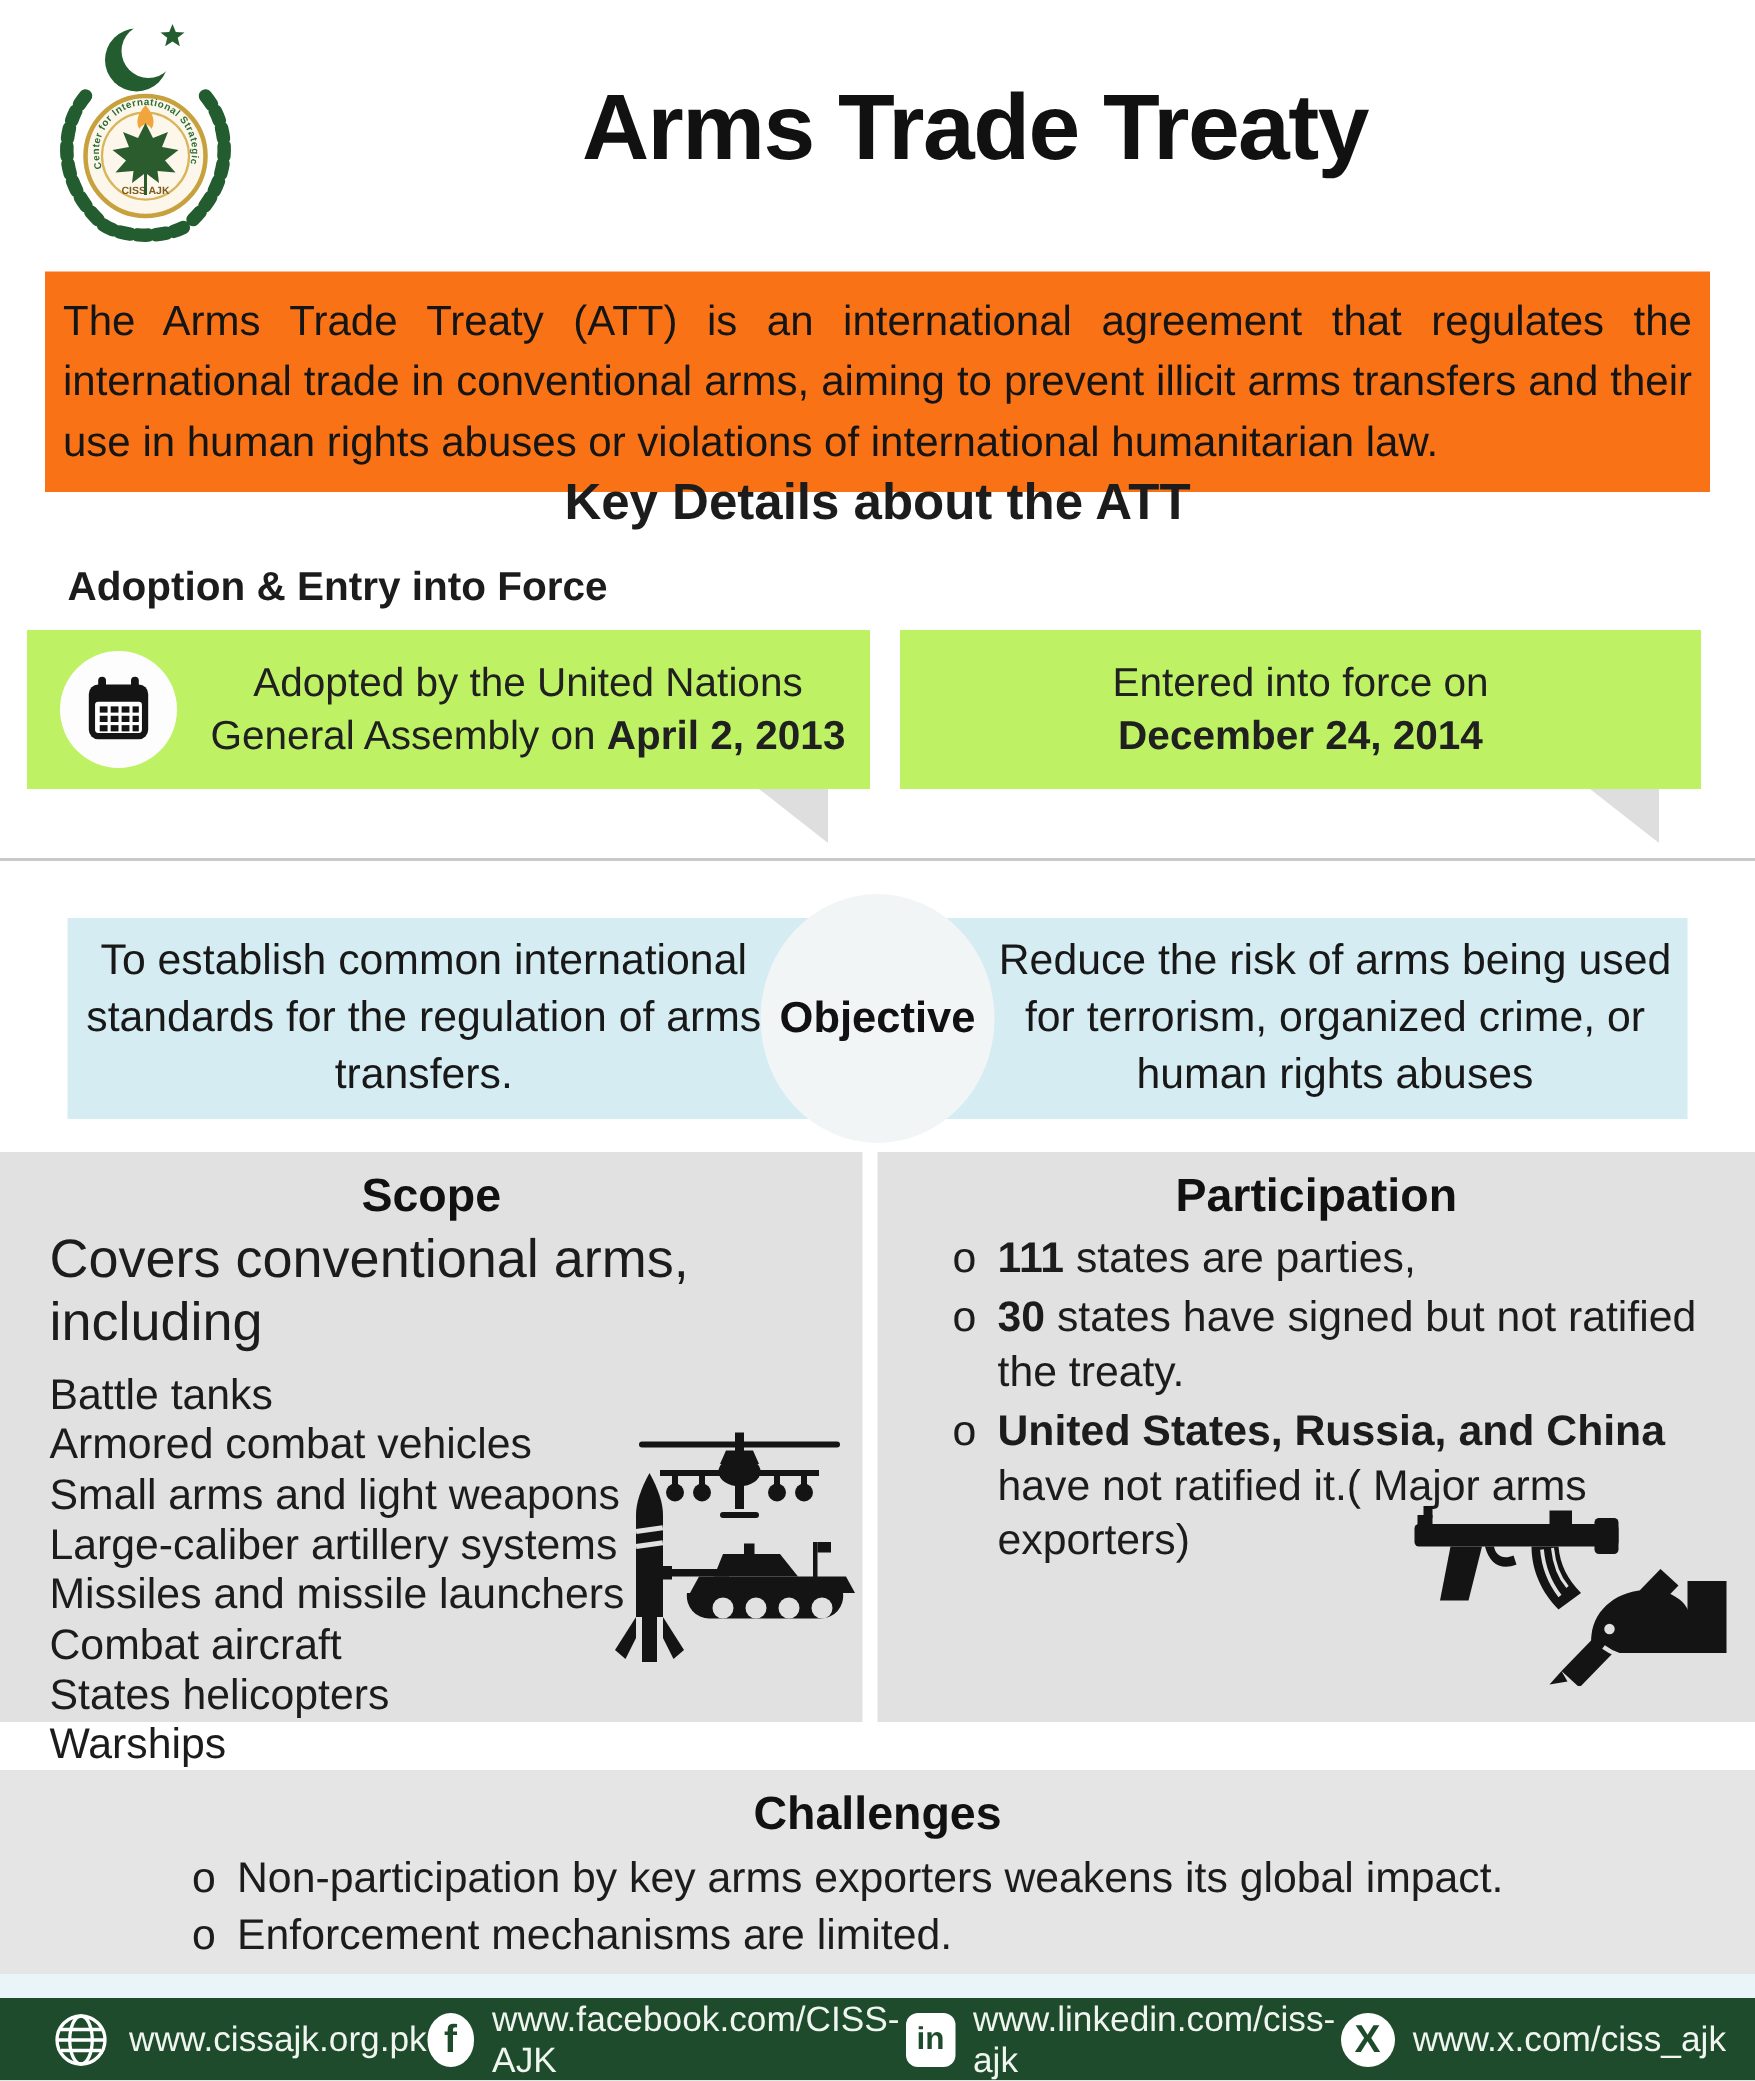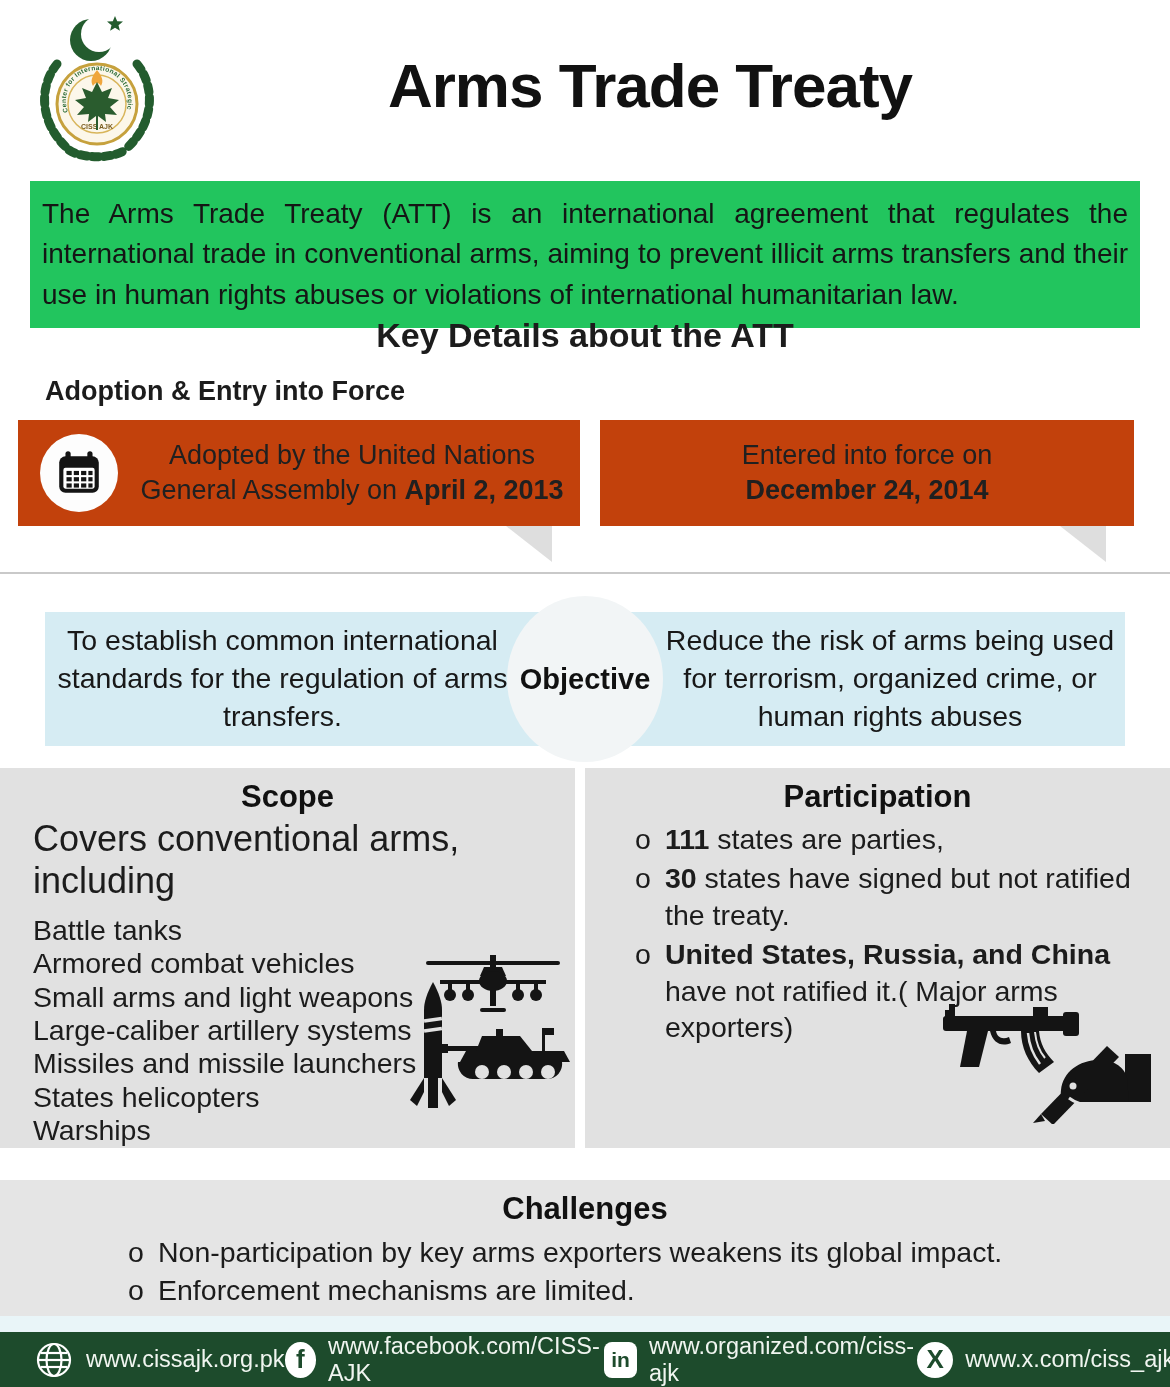--- a/index.html
+++ b/index.html
@@ -11,28 +11,28 @@
   }
   
   .logo { position:absolute; left:26px; top:10px; width:142px; height:156px; }
   .main-title {
     position:absolute; top:50px; left:170px; right:40px; text-align:center;
     font-size:62px; font-weight:800; letter-spacing:-1px; color:#111;
   }
   
   .intro-box {
     position:absolute; top:181px; left:30px; width:1110px;
-    background:#22c55e; padding:13px 12px; 
+    background:#f97316; padding:13px 12px; 
     font-size:28px; line-height:1.44; text-align:justify; color:#151515;
   }
   
   .key-heading { position:absolute; top:316px; left:0; width:100%; text-align:center; font-size:34px; font-weight:800; }
   .sub-heading { position:absolute; top:376px; left:45px; font-size:27px; font-weight:800; }
   
-  .bubble { position:absolute; top:420px; height:106px; background:#c2410c; display:flex; align-items:center; }
+  .bubble { position:absolute; top:420px; height:106px; background:#bef264; display:flex; align-items:center; }
   .bubble::after {
     content:""; position:absolute; top:100%; right:28px; width:0; height:0;
     border-top:36px solid #dedede; border-left:46px solid transparent;
   }
   .bubble-left  { left:18px;  width:562px; padding:0 10px 0 22px; gap:16px; }
   .bubble-right { left:600px; width:534px; justify-content:center; }
   .cal-circle { flex:0 0 78px; width:78px; height:78px; border-radius:50%; background:#fdfdfd; display:flex; align-items:center; justify-content:center; }
   .bubble-text { flex:1; text-align:center; font-size:27px; line-height:1.3; color:#202020; }
   .bubble-text b { font-weight:800; }
   .bubble-right .bubble-text span { display:block; }
@@ -161,20 +161,21 @@
 
   <div class="gray-box scope-box">
     <div class="box-title">Scope</div>
     <div class="scope-intro">Covers conventional arms, including</div>
     <ul class="scope-list">
       <li>Battle tanks</li>
       <li>Armored combat vehicles</li>
       <li>Small arms and light weapons</li>
       <li>Large-caliber artillery systems</li>
       <li>Missiles and missile launchers</li>
+      <li>Combat aircraft</li>
       <li>States helicopters</li>
       <li>Warships</li>
     </ul>
 
     <svg class="scope-icons icon-heli" width="138" height="66" viewBox="0 0 138 66">
       <g fill="#141414">
         <rect x="2" y="7" width="134" height="4" rx="2"></rect>
         <rect x="66" y="1" width="6" height="13"></rect>
         <path d="M60 13 h18 l4 9 h-26 z"></path>
         <ellipse cx="69" cy="27" rx="14" ry="10"></ellipse>
@@ -288,21 +289,21 @@
         <line x1="6.5" y1="27" x2="33.5" y2="27"></line>
       </svg>
       <span>www.cissajk.org.pk</span>
     </div>
     <div class="footer-item">
       <span class="badge badge-circle">f</span>
       <span>www.facebook.com/CISS-AJK</span>
     </div>
     <div class="footer-item">
       <span class="badge badge-round">in</span>
-      <span>www.organized.com/ciss-ajk</span>
+      <span>www.linkedin.com/ciss-ajk</span>
     </div>
     <div class="footer-item">
       <span class="badge badge-circle">X</span>
       <span>www.x.com/ciss_ajk</span>
     </div>
   </div>
 
 </div>
 
 </body></html>

